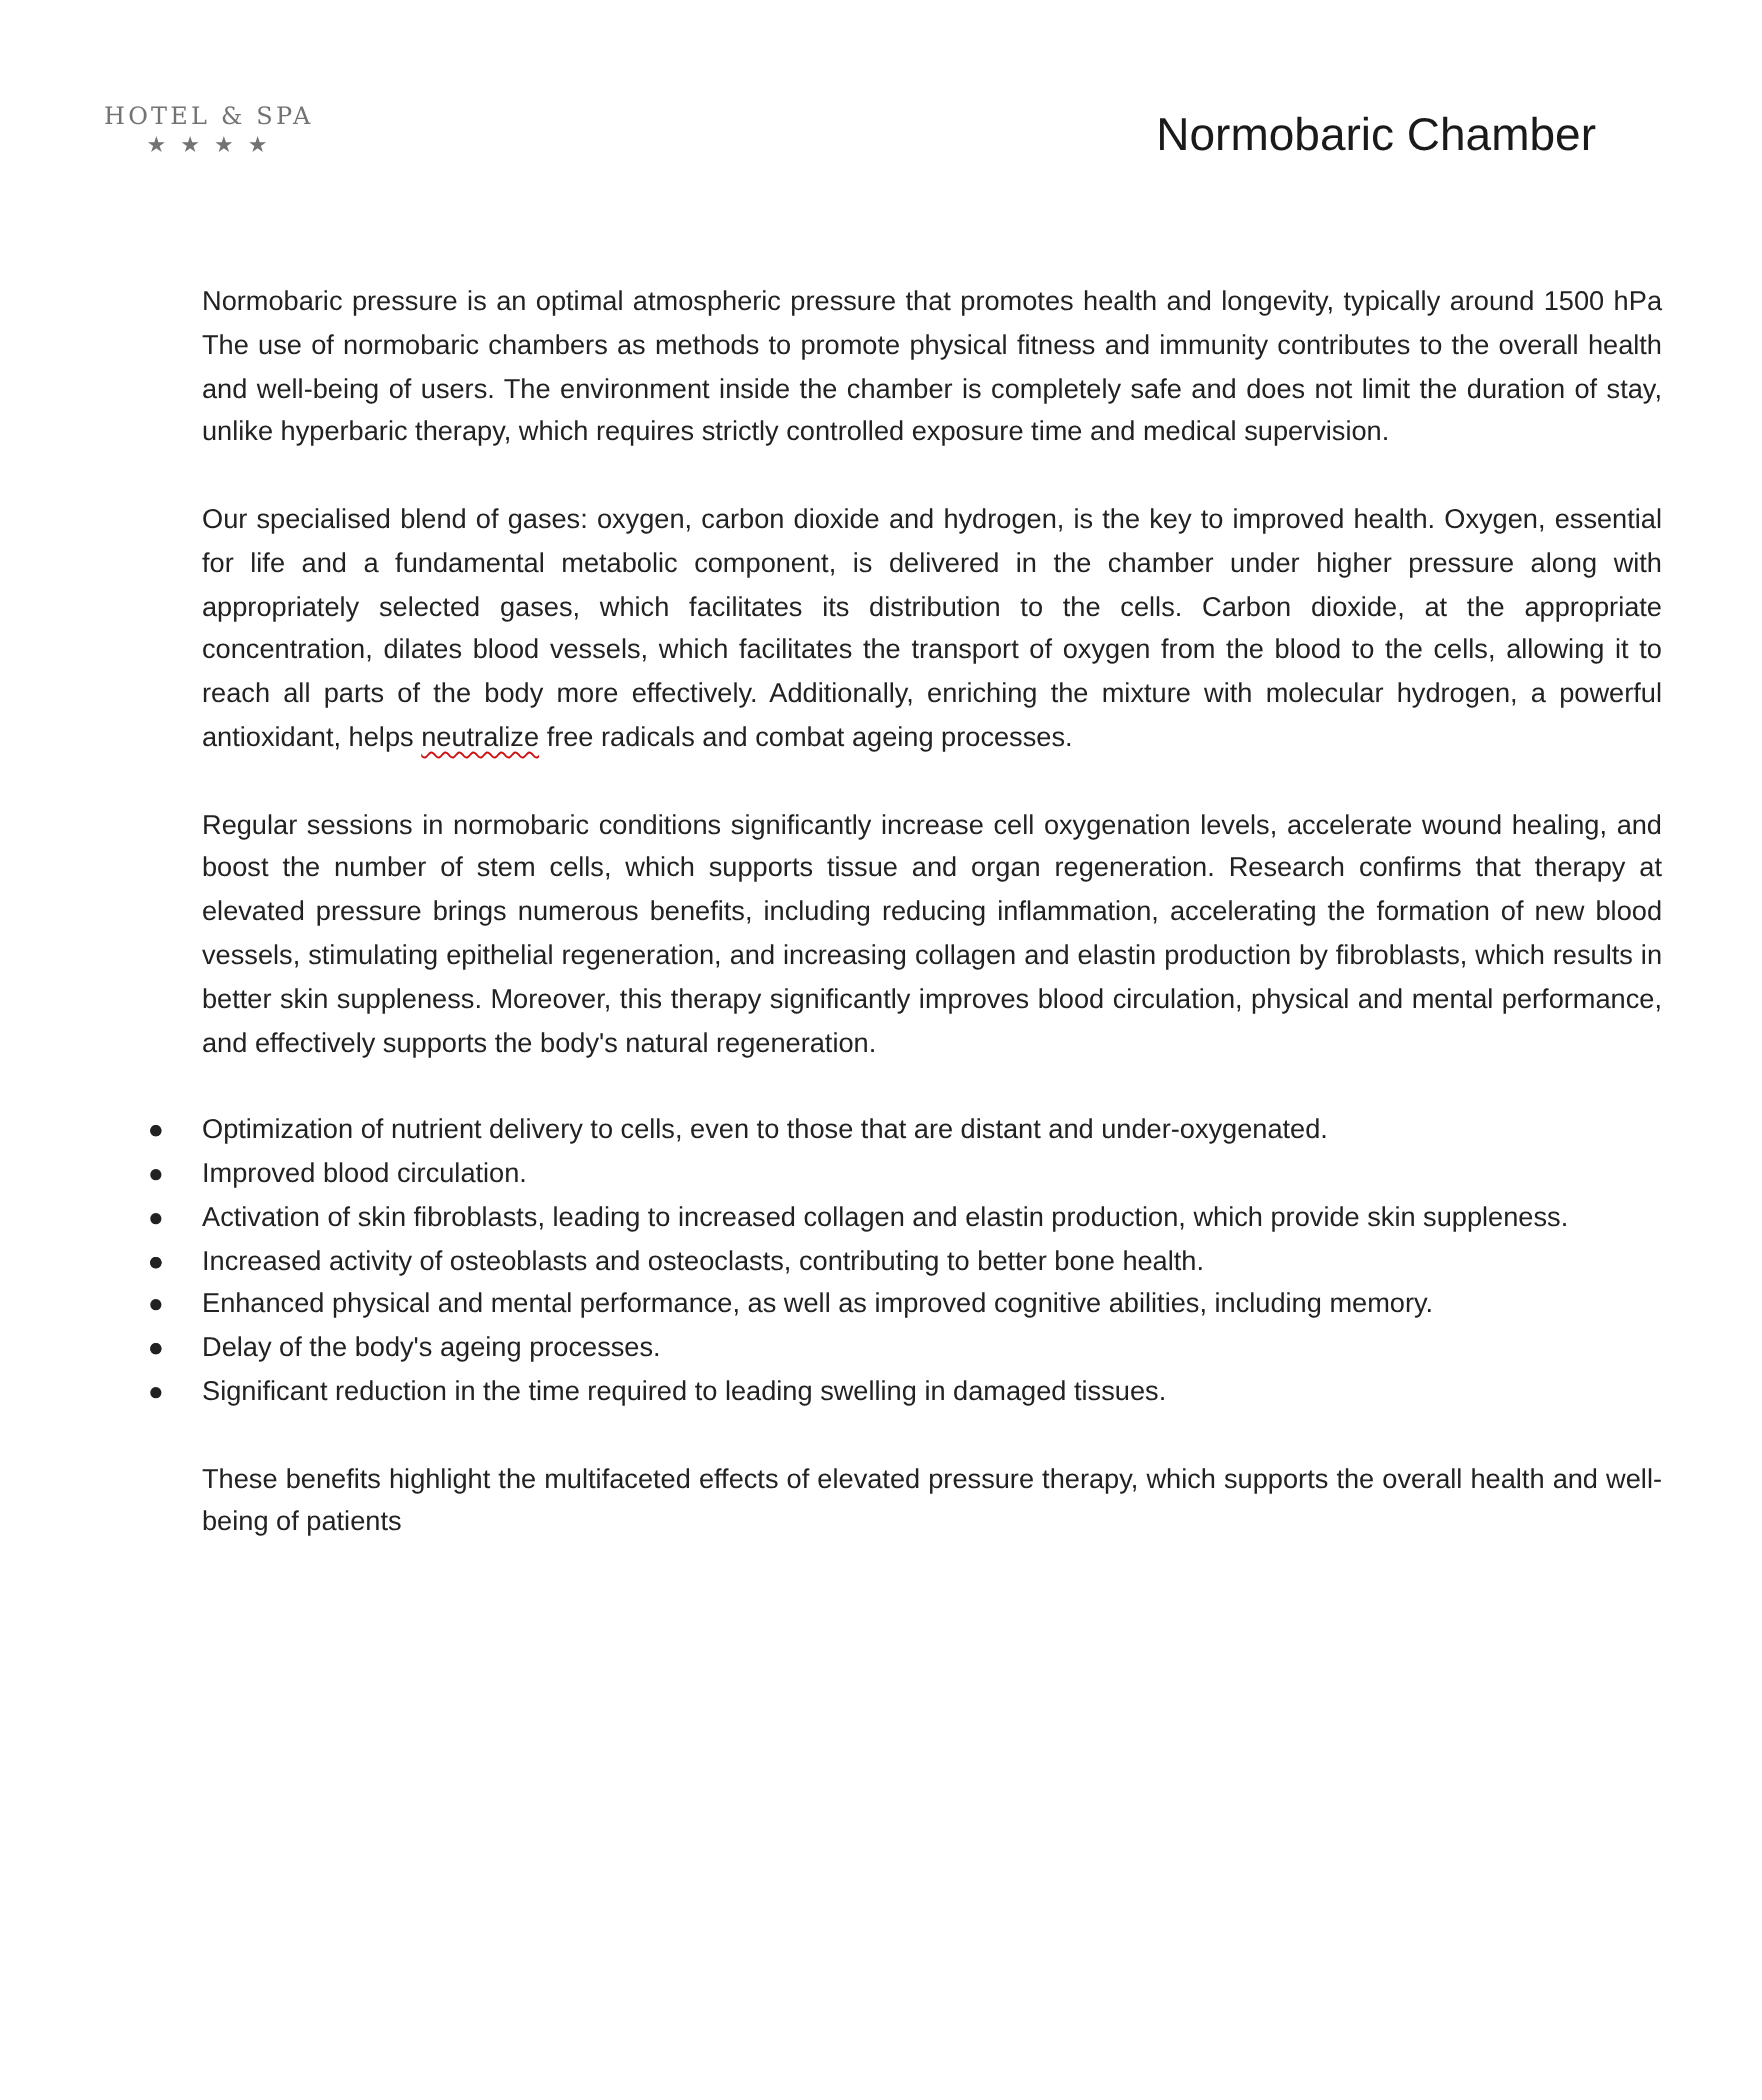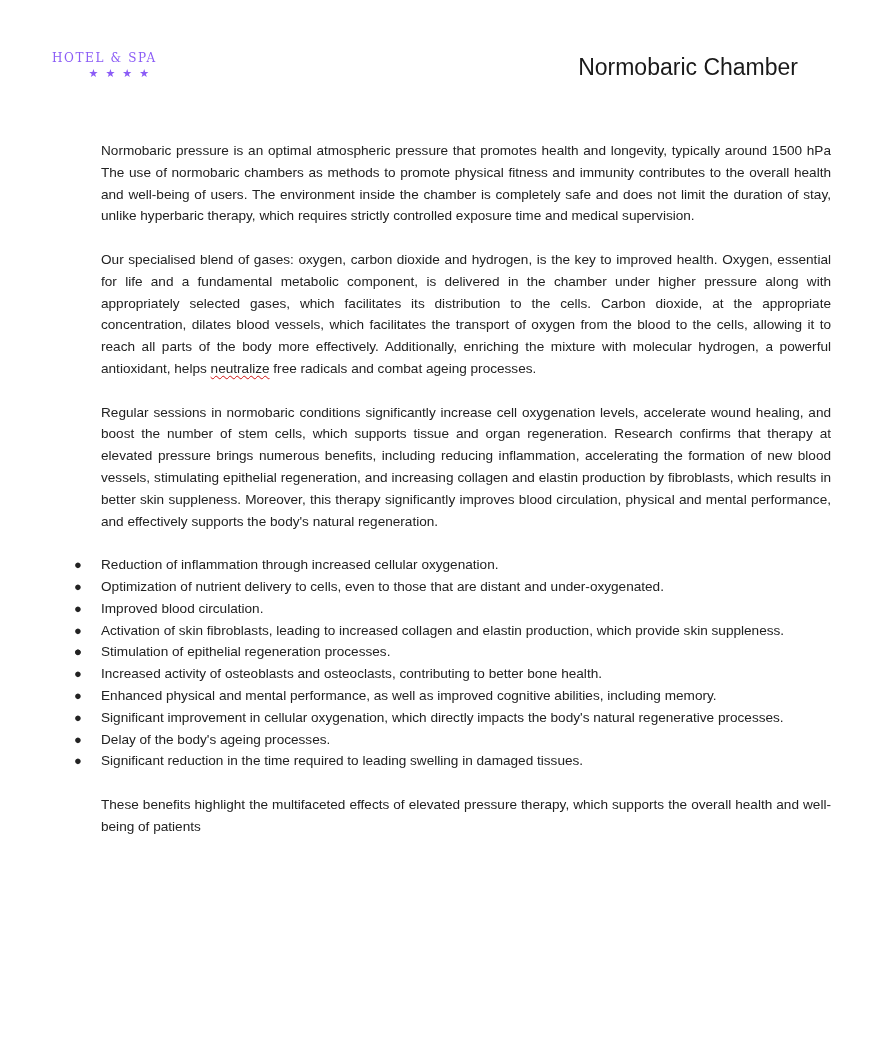--- a/index.html
+++ b/index.html
@@ -13,22 +13,22 @@
       position: relative;
       overflow: hidden;
       font-family: "Liberation Sans", sans-serif;
       color: #222222;
     }
     .logo {
       position: absolute;
       left: 52px;
       top: 51px;
       width: 104px;
-      text-align: right;
-      color: #8b5cf6;
+      text-align: center;
+      color: #737373;
     }
     .logo-text {
       font-family: "DejaVu Serif", serif;
       font-size: 12px;
       letter-spacing: 1.6px;
       line-height: 14px;
       white-space: nowrap;
     }
     .logo-stars {
       font-size: 11px;
@@ -98,27 +98,27 @@
 
 <div class="content">
   <p class="para">Normobaric pressure is an optimal atmospheric pressure that promotes health and longevity, typically around 1500 hPa The use of normobaric chambers as methods to promote physical fitness and immunity contributes to the overall health and well-being of users. The environment inside the chamber is completely safe and does not limit the duration of stay, unlike hyperbaric therapy, which requires strictly controlled exposure time and medical supervision.</p>
 
   <p class="para"><span>Our specialised blend of gases: oxygen, carbon dioxide and hydrogen, is the key to improved health. Oxygen, essential for life and a fundamental metabolic component, is delivered in the chamber under higher pressure along with appropriately selected gases, which facilitates its distribution to the cells. Carbon dioxide, at the appropriate concentration, dilates blood vessels, which facilitates the transport of oxygen from the blood to the cells, allowing it to reach all parts of the body more effectively. Additionally, enriching the mixture with molecular hydrogen, a powerful antioxidant, helps </span><span class="spell">neutralize</span><span> free radicals and combat ageing processes.</span></p>
 
   <p class="para">Regular sessions in normobaric conditions significantly increase cell oxygenation levels, accelerate wound healing, and boost the number of stem cells, which supports tissue and organ regeneration. Research confirms that therapy at elevated pressure brings numerous benefits, including reducing inflammation, accelerating the formation of new blood vessels, stimulating epithelial regeneration, and increasing collagen and elastin production by fibroblasts, which results in better skin suppleness. Moreover, this therapy significantly improves blood circulation, physical and mental performance, and effectively supports the body's natural regeneration.</p>
 
 
   <ul class="benefits">
-    <li><span class="bullet">●</span><span>Reduction of inflammation through increased cellular oxygenation.</span></li>
+    <li><span class="bullet">●</span></li>
     <li><span class="bullet">●</span><span>Optimization of nutrient delivery to cells, even to those that are distant and under-oxygenated.</span></li>
     <li><span class="bullet">●</span><span>Improved blood circulation.</span></li>
     <li><span class="bullet">●</span><span>Activation of skin fibroblasts, leading to increased collagen and elastin production, which provide skin suppleness.</span></li>
     <li><span class="bullet">●</span></li>
-    <li><span class="bullet">●</span><span>Stimulation of epithelial regeneration processes.</span></li>
+    <li><span class="bullet">●</span></li>
     <li><span class="bullet">●</span><span>Increased activity of osteoblasts and osteoclasts, contributing to better bone health.</span></li>
     <li><span class="bullet">●</span><span>Enhanced physical and mental performance, as well as improved cognitive abilities, including memory.</span></li>
-    <li><span class="bullet">●</span><span>Significant improvement in cellular oxygenation, which directly impacts the body's natural regenerative processes.</span></li>
+    <li><span class="bullet">●</span></li>
     <li><span class="bullet">●</span><span>Delay of the body's ageing processes.</span></li>
     <li><span class="bullet">●</span><span>Significant reduction in the time required to leading swelling in damaged tissues.</span></li>
   </ul>
 
   <p class="para last">These benefits highlight the multifaceted effects of elevated pressure therapy, which supports the overall health and well-being of patients</p>
 </div>
 
 </body></html>

